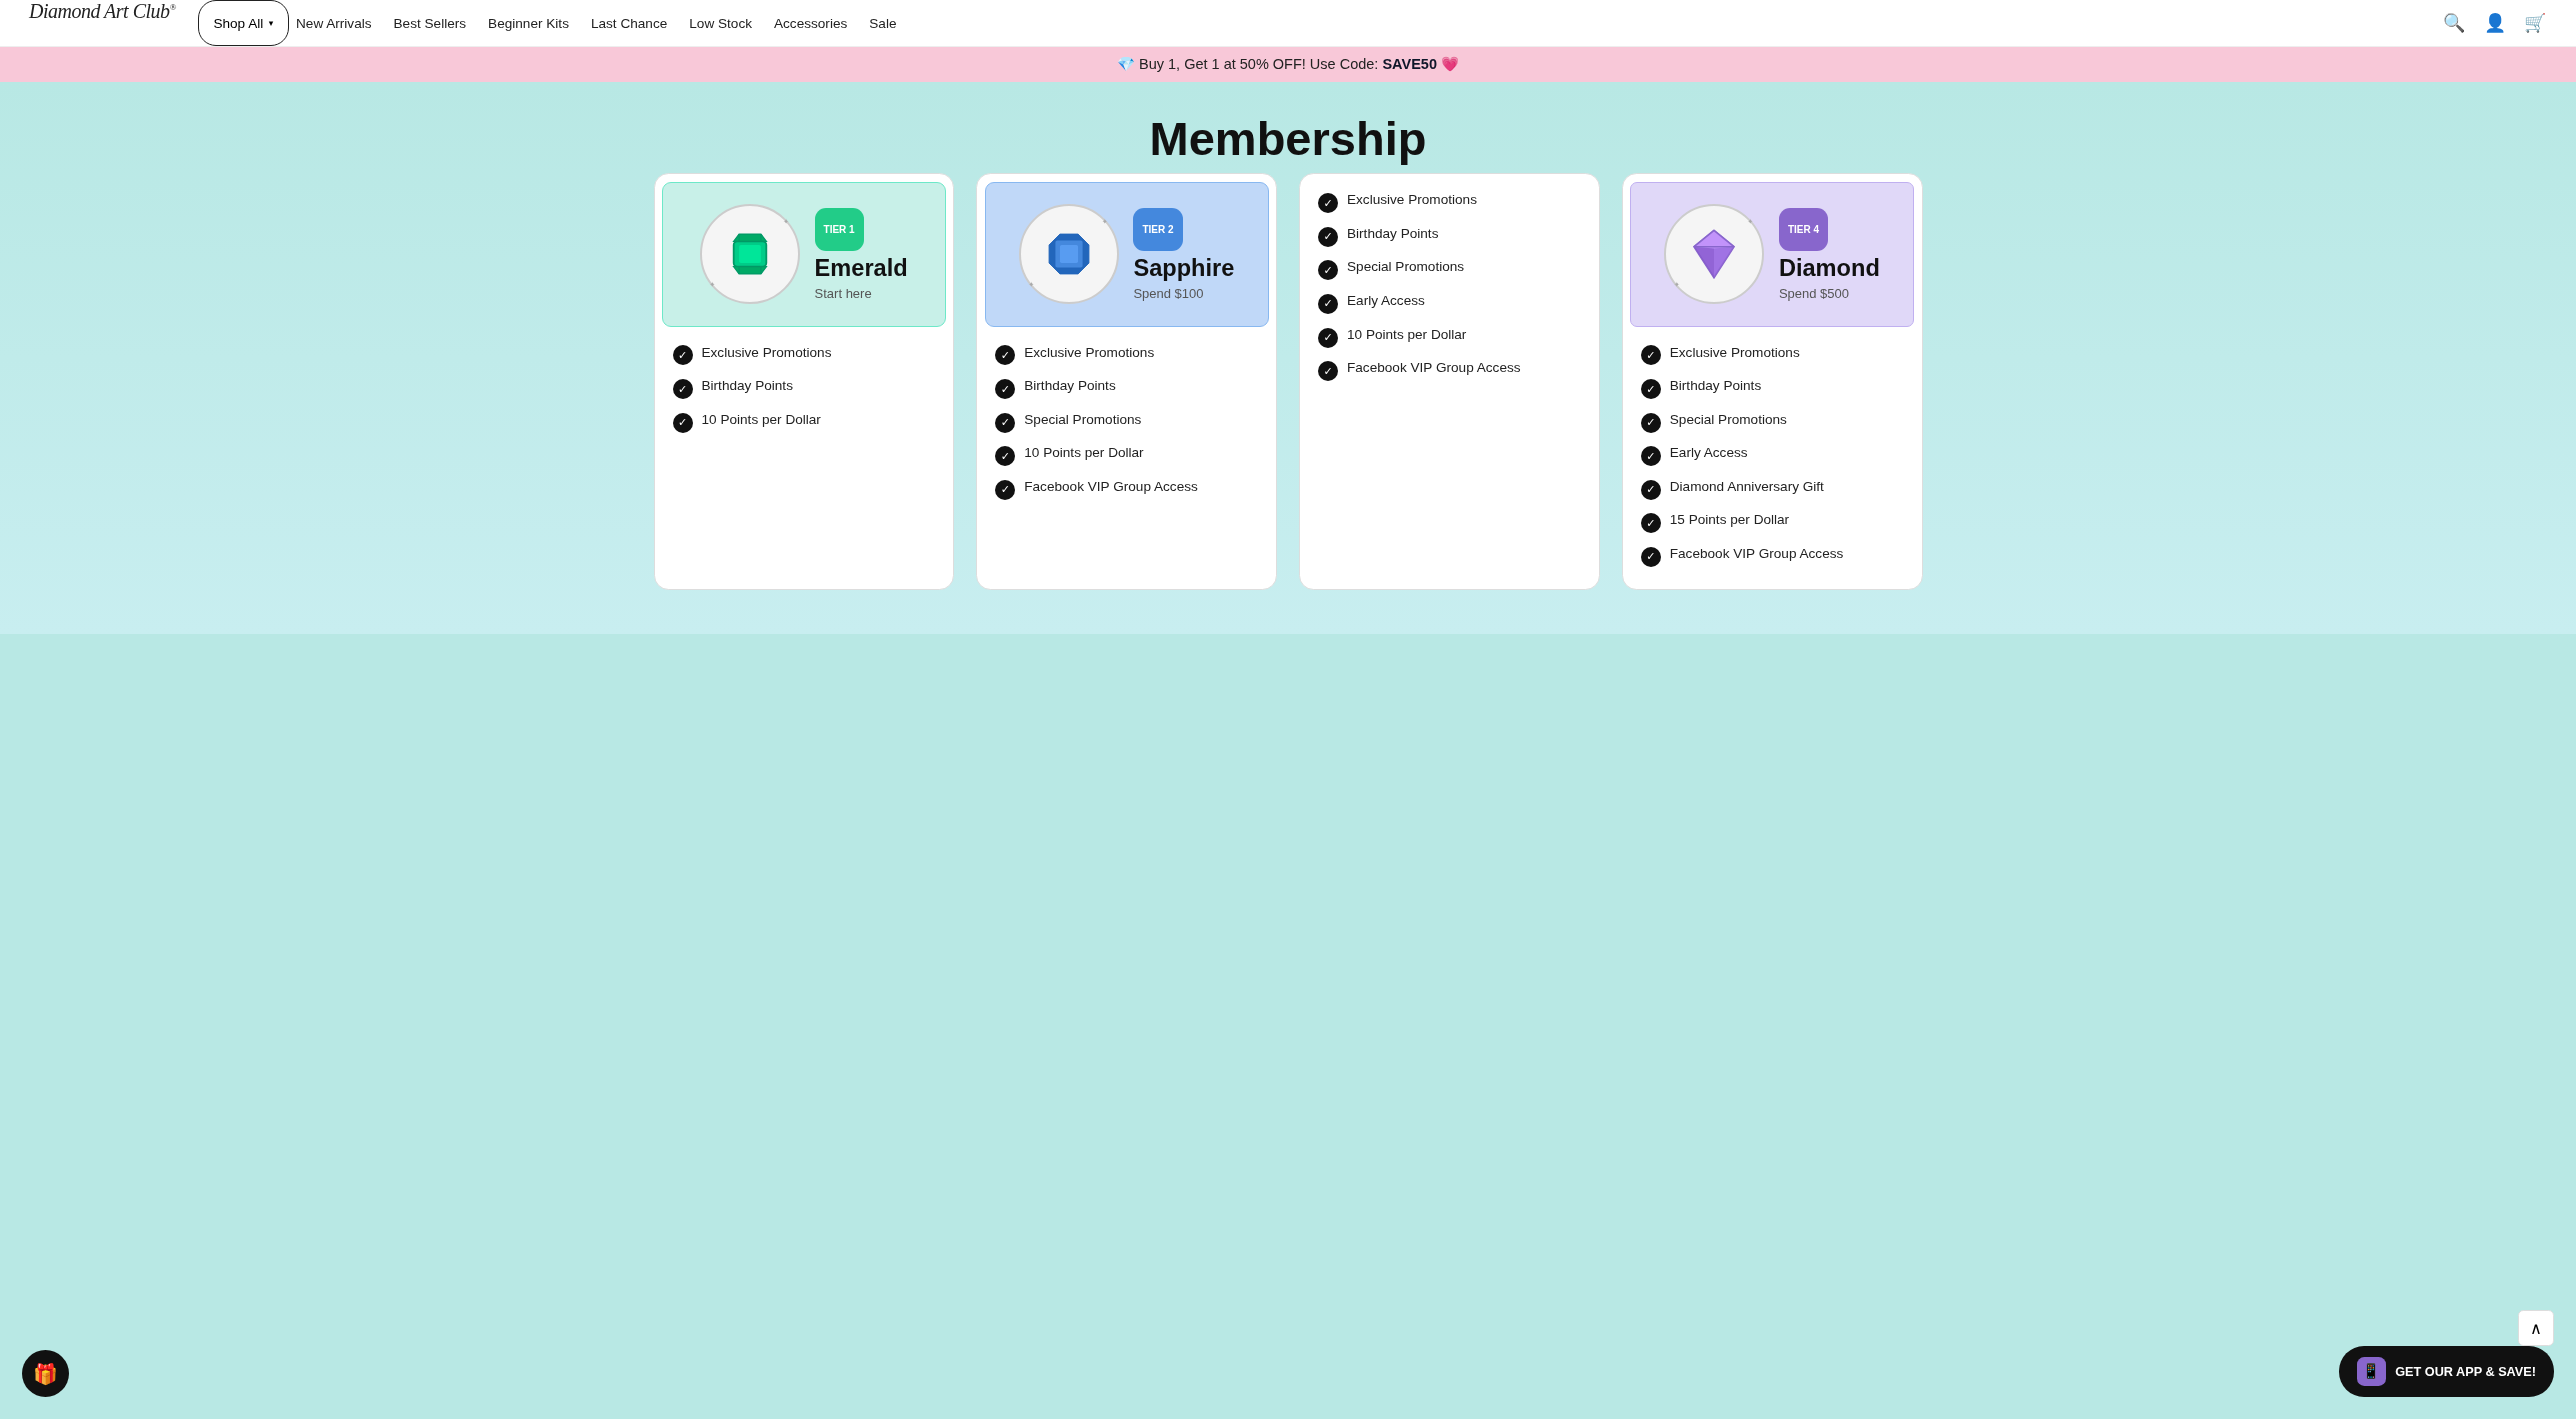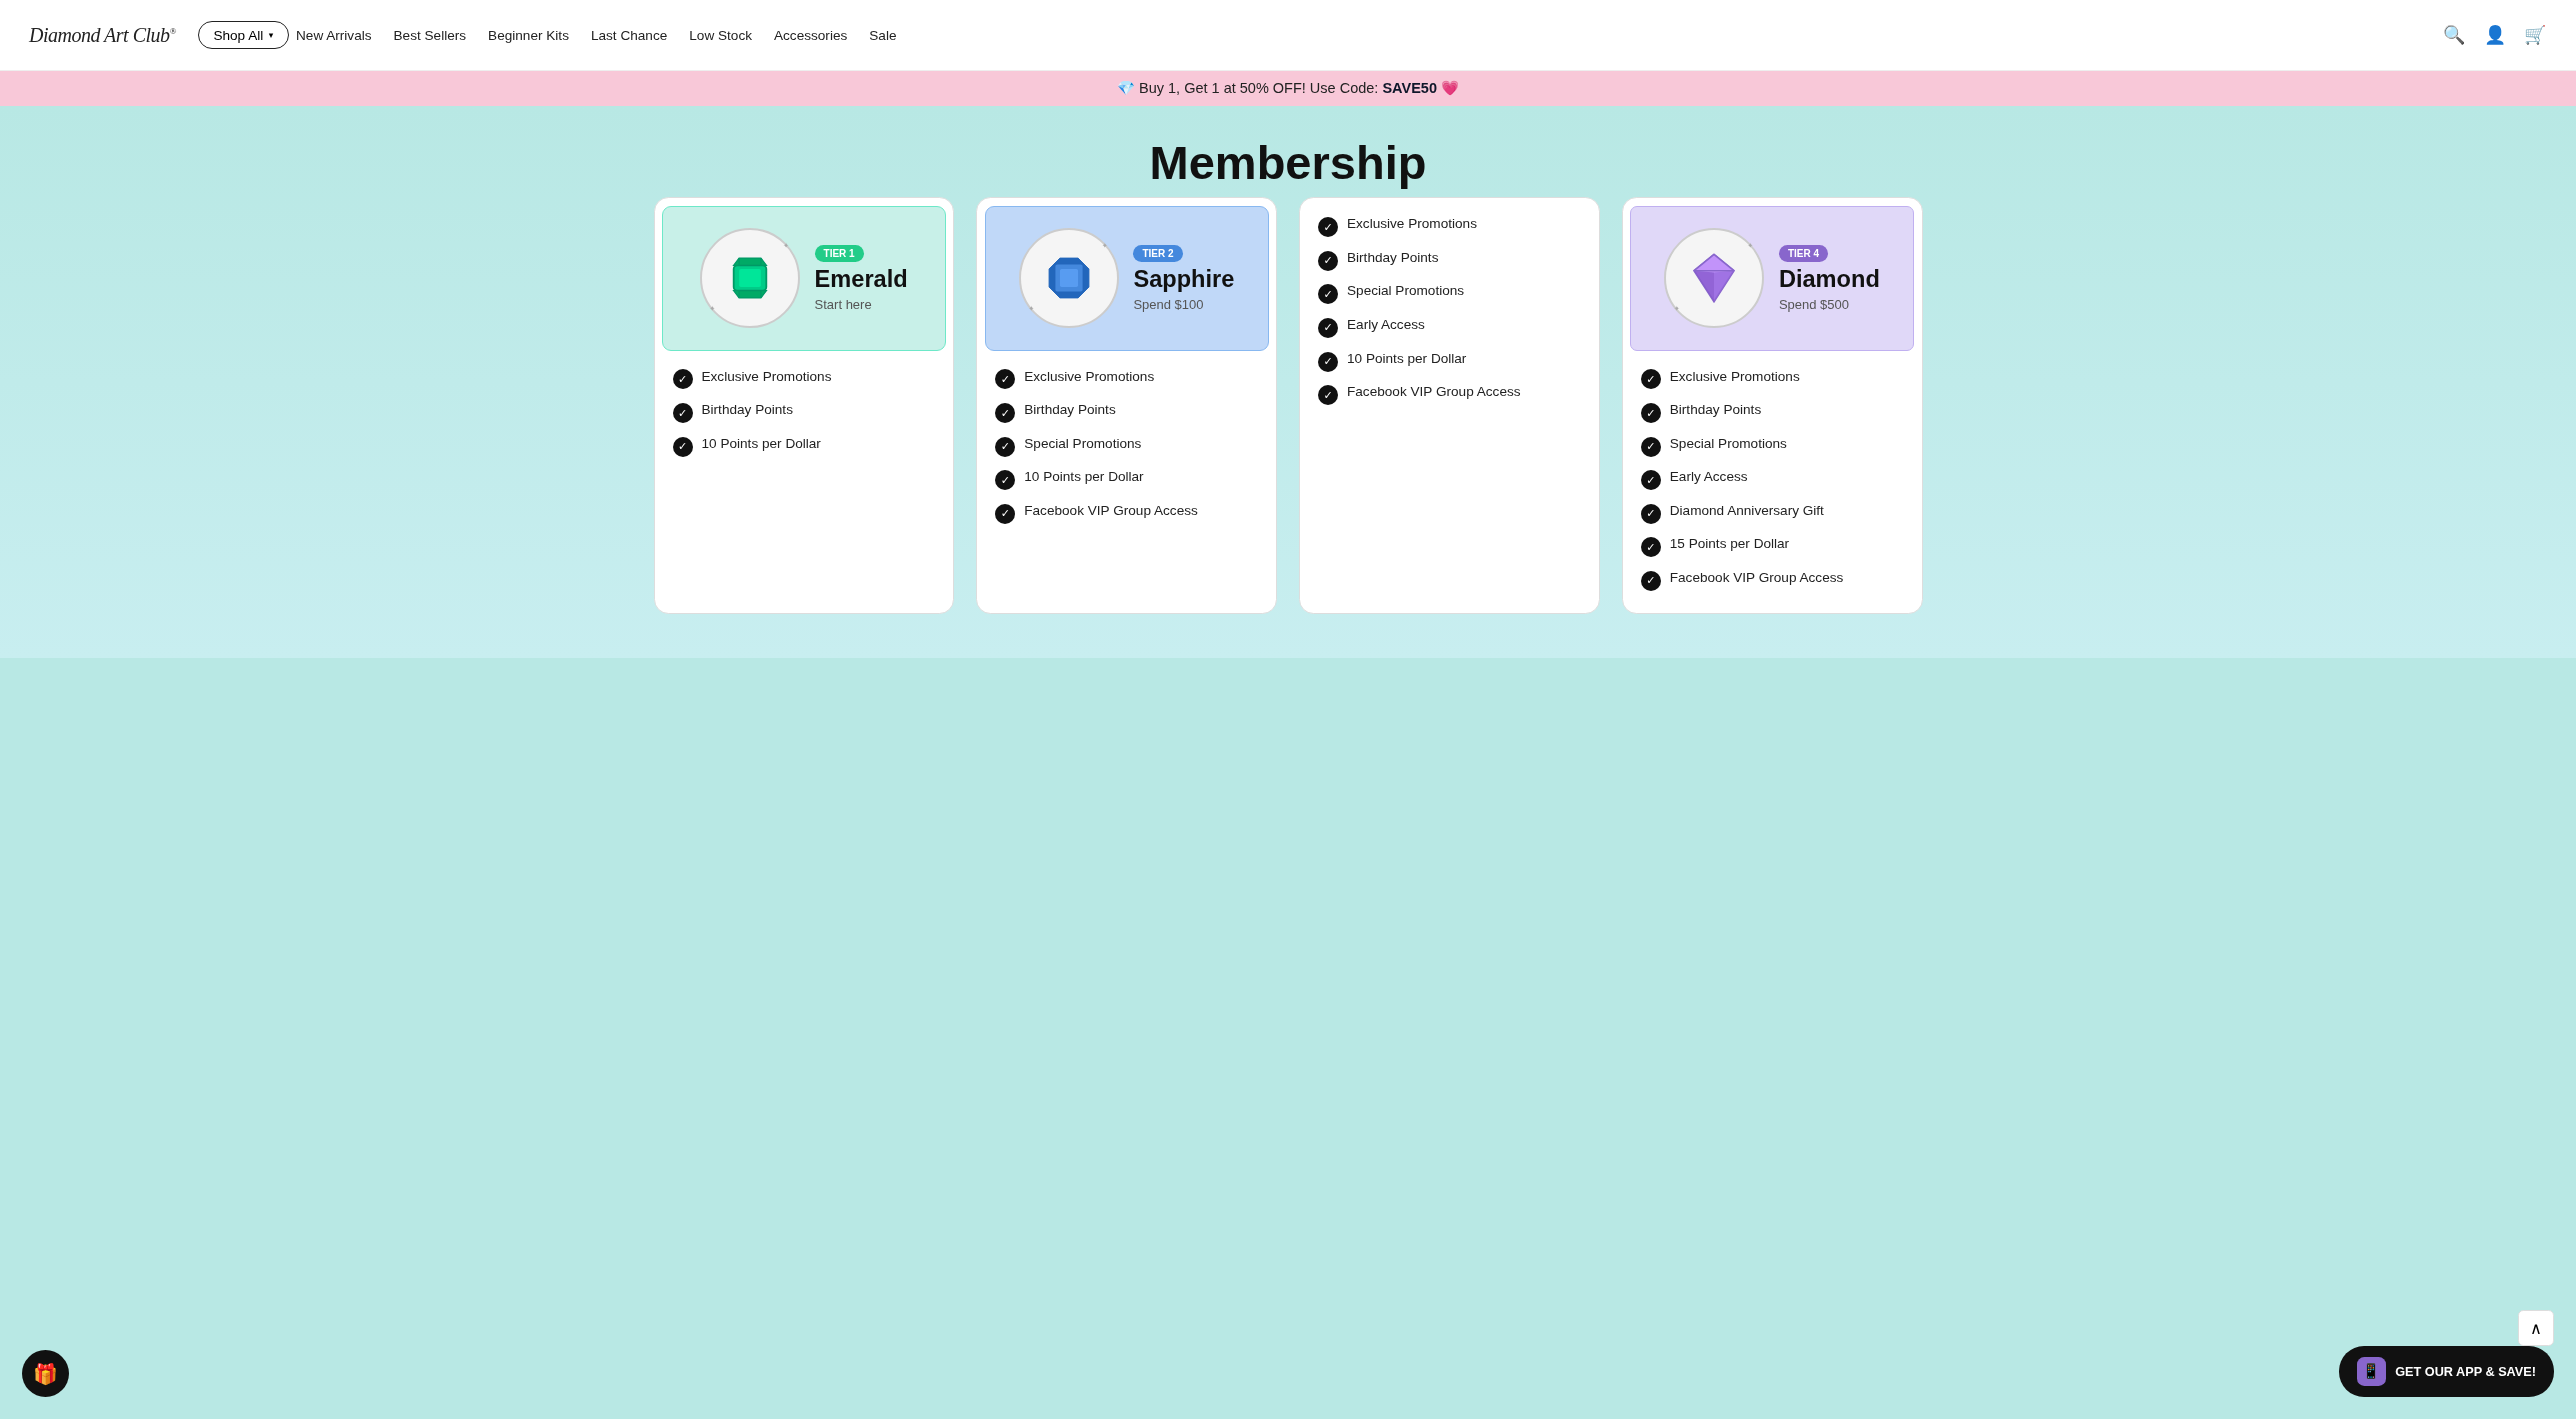--- a/index.html
+++ b/index.html
@@ -2,23 +2,22 @@
 <html style="font-size:14.5px"><head>
   <meta charset="utf-8">
   <style>
     * { box-sizing: border-box; margin: 0; padding: 0; }
     body { font-family: -apple-system, BlinkMacSystemFont, 'Segoe UI', sans-serif; background: #b8e8e4; min-height: 100vh; }
 
     
     .navbar {
       background: #fff;
       display: flex;
-      align-items: center;
       padding: 0 29px;
-      height: 71px;
+      height: 47px;
       border-bottom: 0.9px solid #eee;
       position: relative;
       z-index: 10;
     }
     .nav-logo {
       font-family: 'Georgia', serif;
       font-style: italic;
       font-size: 20px;
       color: #222;
       white-space: nowrap;
@@ -142,21 +141,21 @@
       color: #aaa;
     }
     .gem-circle::before { top: 11px; right: 9px; }
     .gem-circle::after { bottom: 12.7px; left: 7.3px; }
 
     .gem-svg { width: 58px; height: 58px; }
 
     .tier-info { display: flex; flex-direction: column; }
     .tier-badge {
       display: inline-block;
-      padding: 3px 9px;
+      padding: 16px 9px;
       border-radius: 11px;
       font-size: 10px;
       font-weight: 700;
       color: #fff;
       margin-bottom: 5.4px;
       width: fit-content;
     }
     .tier-badge.emerald-badge { background: #22cc88; }
     .tier-badge.sapphire-badge { background: #4488dd; }
     .tier-badge.ruby-badge { background: #ee4455; }

